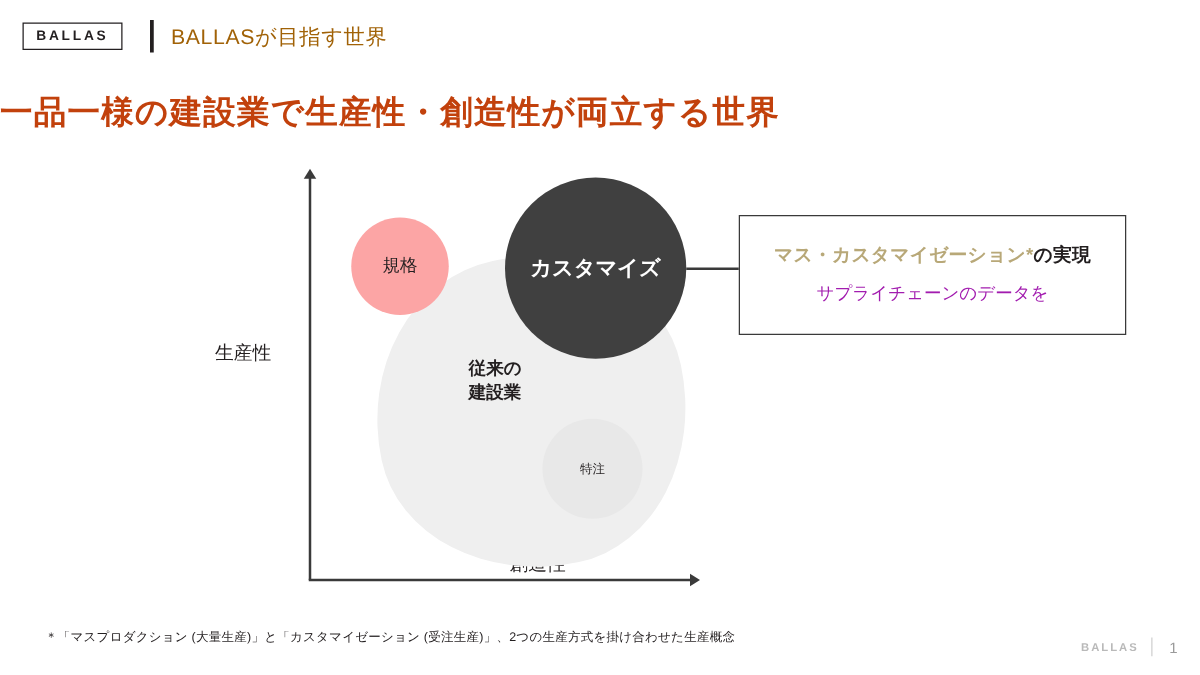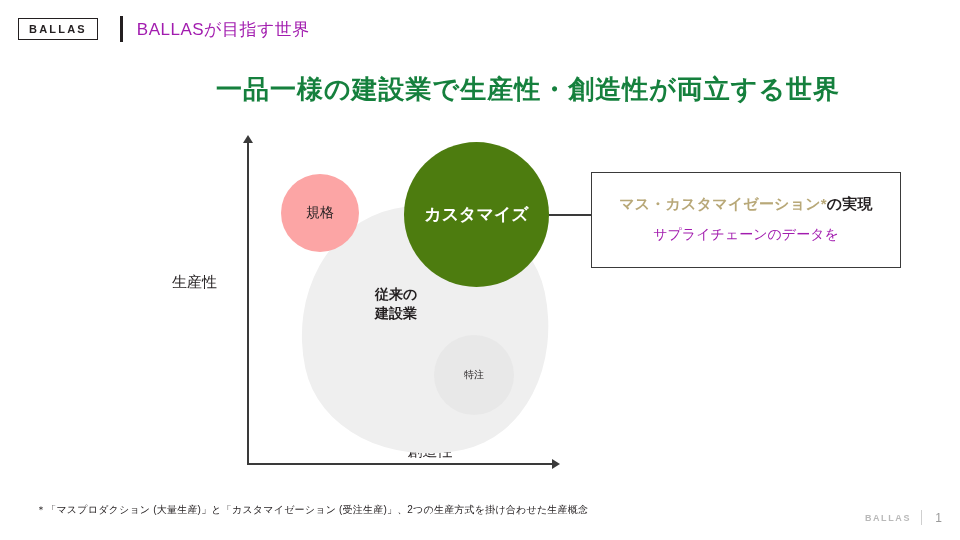--- a/index.html
+++ b/index.html
@@ -48,35 +48,35 @@
   }
   .header-divider {
     width: 3px;
     height: 26px;
     background: #231f20;
     margin-left: 22px;
   }
   .header-title {
     margin-left: 14px;
     font-size: 17px;
-    color: #a21caf;
+    color: #a16207;
     letter-spacing: 0.5px;
   }
 
   
   .main-title {
     position: absolute;
     top: 72px;
     left: 0;
     width: 840px;
-    text-align: right;
+    text-align: left;
     font-size: 26px;
     font-weight: bold;
     letter-spacing: 1px;
-    color: #15803d;
+    color: #c2410c;
   }
 
   
   .chart {
     position: absolute;
     left: 0;
     top: 130px;
     width: 960px;
     height: 350px;
   }
@@ -167,21 +167,21 @@
     height: 78px;
     background: #fca5a5;
     font-size: 14px;
     color: #231f20;
   }
   .bubble-custom {
     left: 404px;
     top: 12px;
     width: 145px;
     height: 145px;
-    background: #4d7c0f;
+    background: #404040;
     font-size: 17px;
     font-weight: bold;
     color: #ffffff;
   }
   .bubble-order {
     left: 434px;
     top: 205px;
     width: 80px;
     height: 80px;
     background: #e8e8e8;

